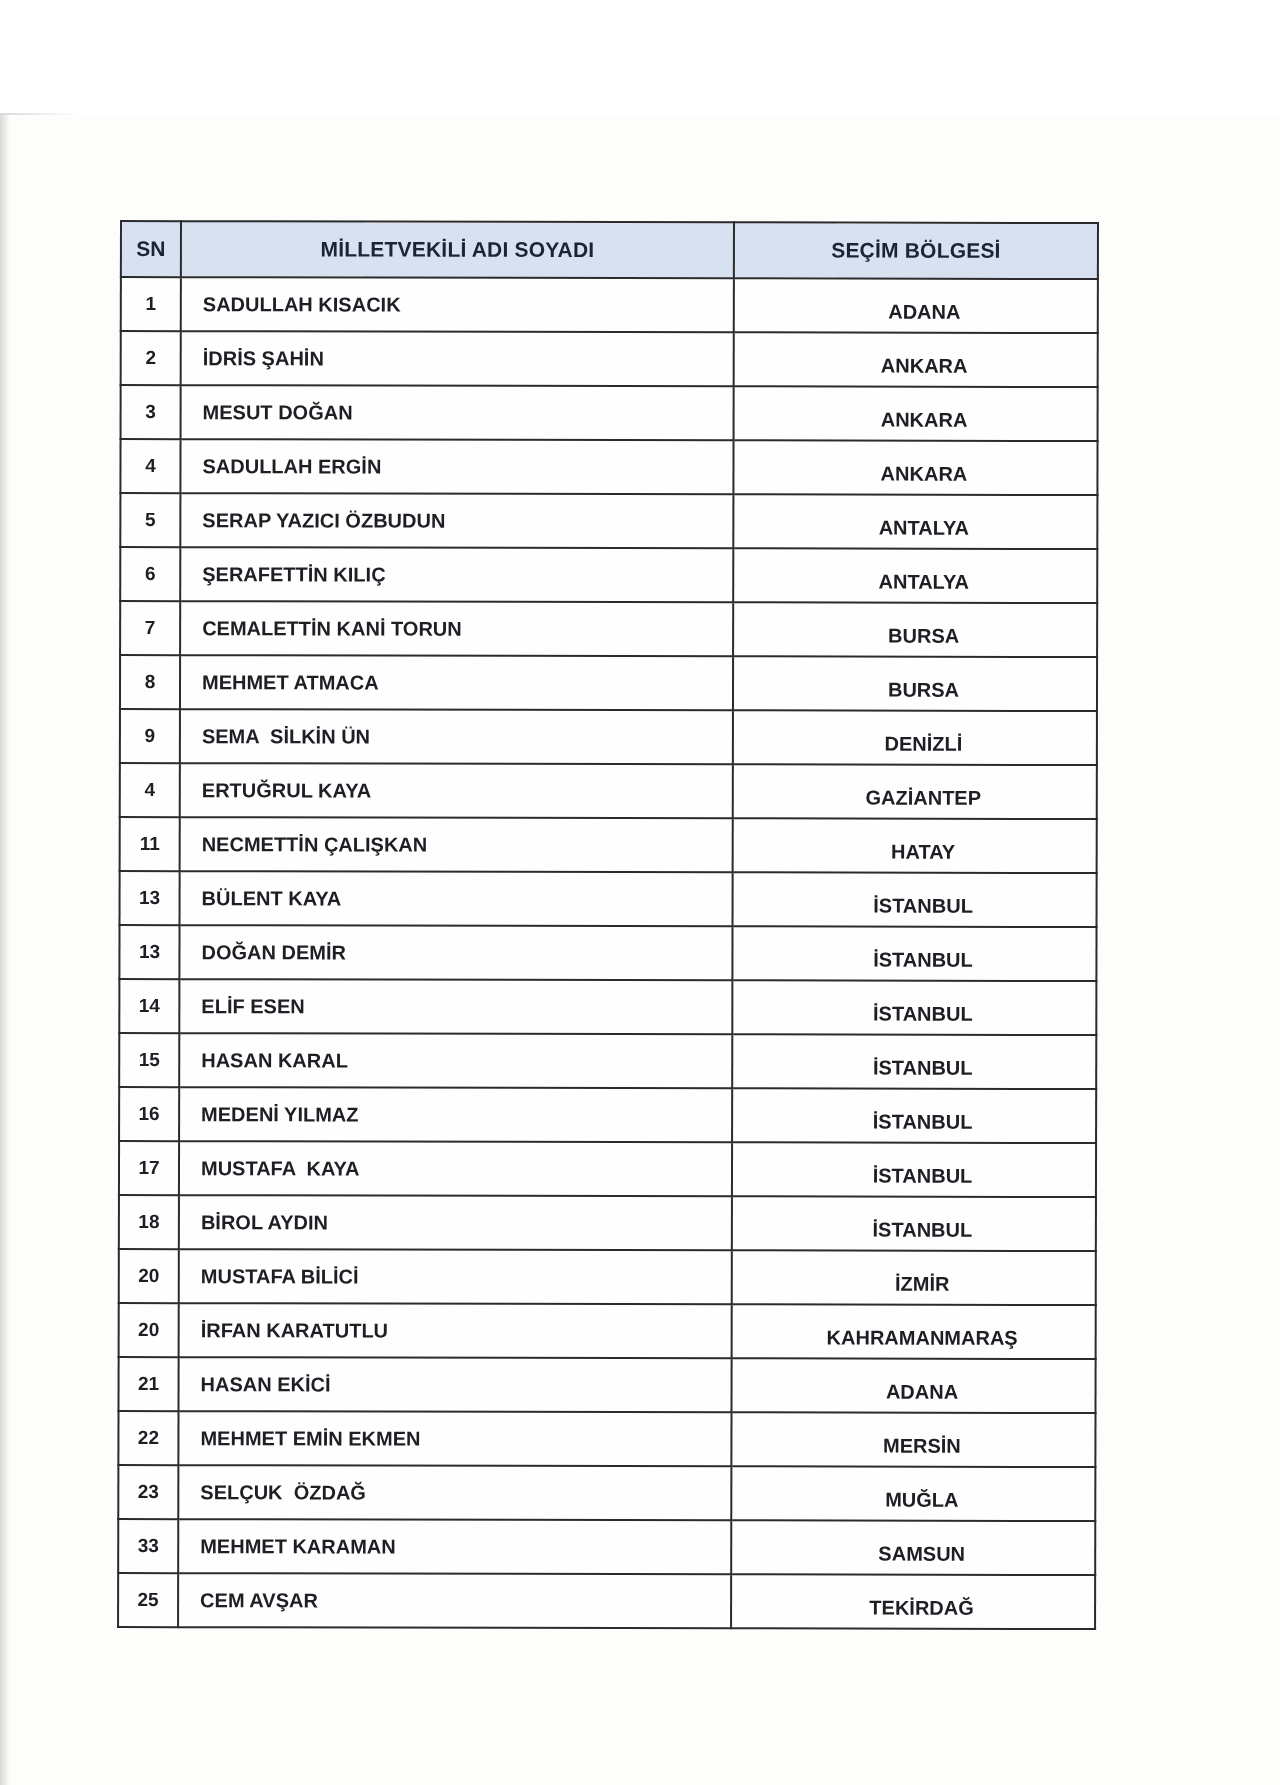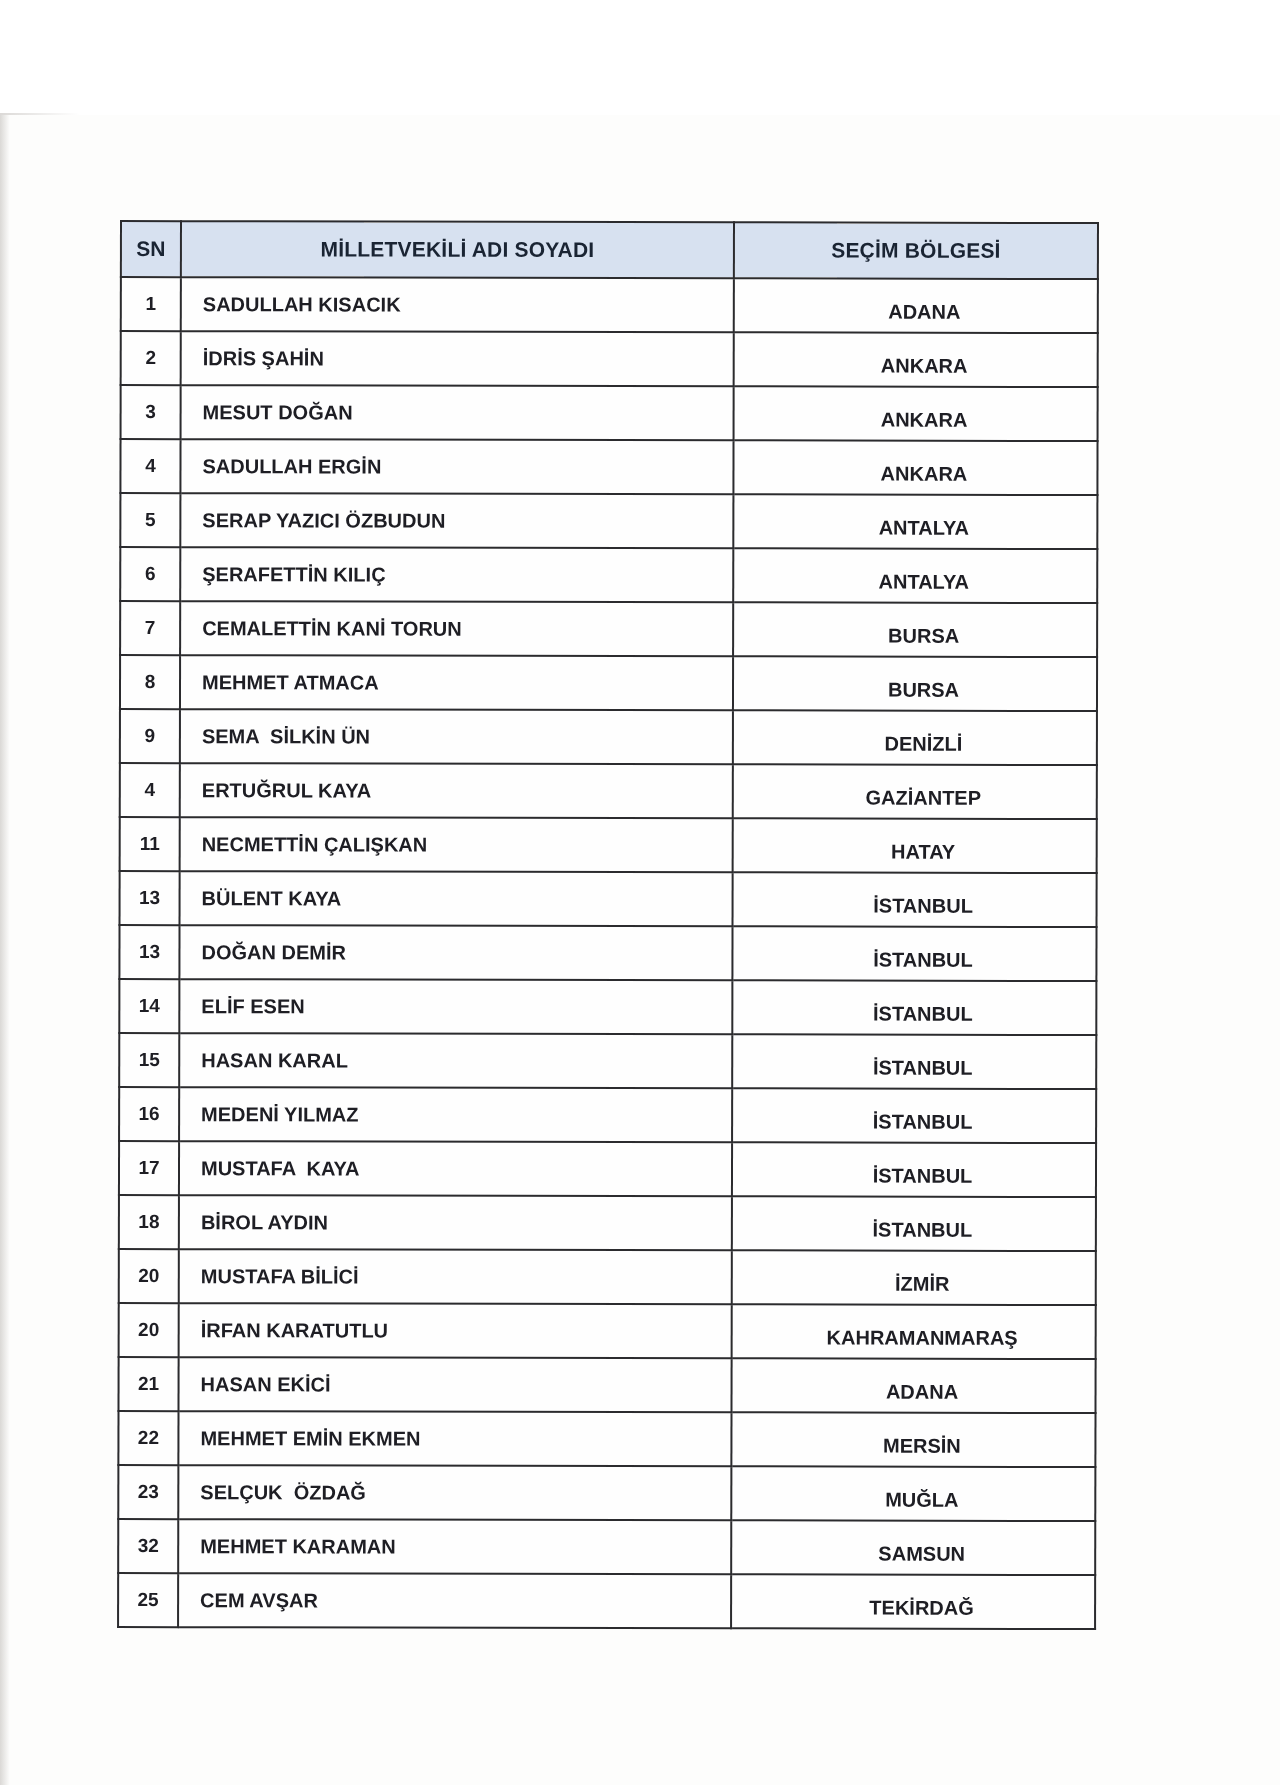--- a/index.html
+++ b/index.html
@@ -266,21 +266,21 @@
 
   <tr>
     <td class="sn-col">23</td>
     <td class="name-col">SELÇUK  ÖZDAĞ</td>
     <td class="region-col">
       <span class="region-text">MUĞLA</span>
     </td>
   </tr>
 
   <tr>
-    <td class="sn-col">32</td>
+    <td class="sn-col">33</td>
     <td class="name-col">MEHMET KARAMAN</td>
     <td class="region-col">
       <span class="region-text">SAMSUN</span>
     </td>
   </tr>
 
   <tr>
     <td class="sn-col">25</td>
     <td class="name-col">CEM AVŞAR</td>
     <td class="region-col">

